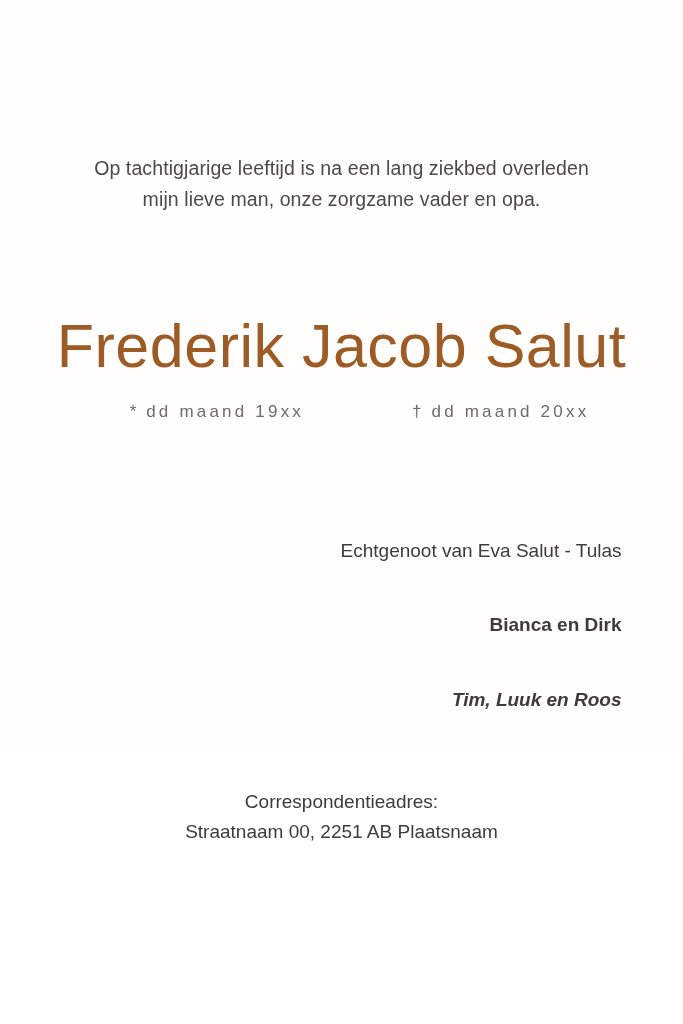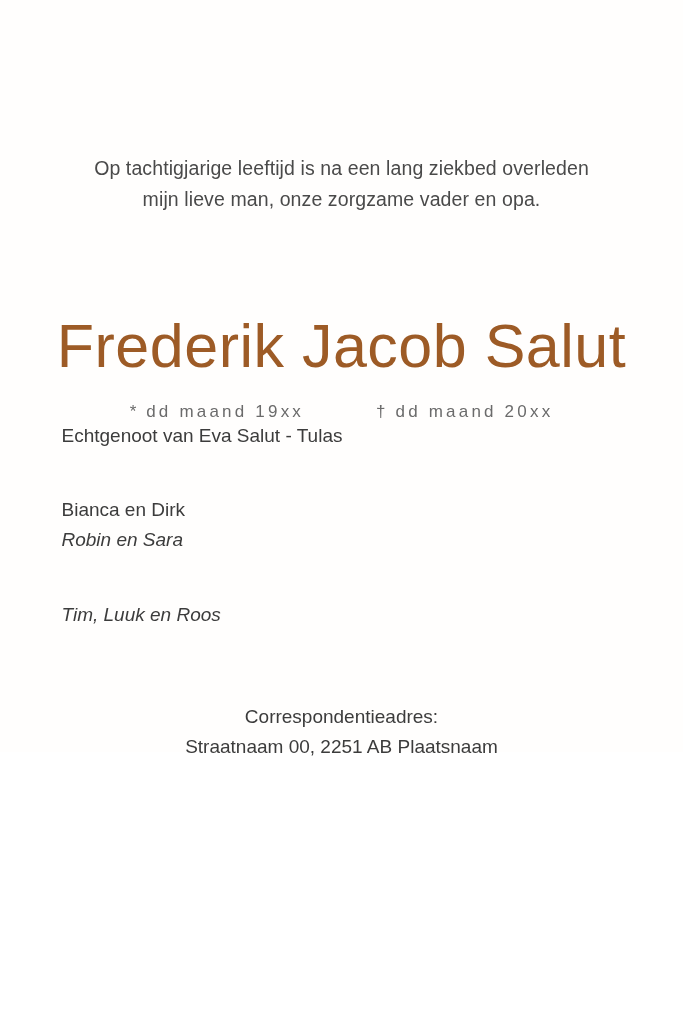--- a/index.html
+++ b/index.html
@@ -56,36 +56,39 @@
     display: flex;
     justify-content: center;
     align-items: baseline;
     gap: 72px;
     font-size: 17px;
     color: #6b6b6b;
     letter-spacing: 3.2px;
   }
   .date-item {
     white-space: nowrap;
+    margin-left: 36px;
   }
   .date-sym {
     letter-spacing: 2px;
   }
 
   .family {
+    margin-top: 115px;
     width: 560px;
-    text-align: left;
+    text-align: right;
   }
   .spouse {
     font-size: 19px;
     line-height: 28px;
     color: #3c3c3c;
   }
   .group {
     margin-top: 45px;
+    font-weight: bold;
   }
   .group-parents {
     font-size: 19px;
     line-height: 30px;
     color: #3c3c3c;
   }
   .group-children {
     font-size: 19px;
     line-height: 30px;
     color: #3c3c3c;
@@ -125,21 +128,20 @@
       <span class="date-sym">†</span>
       <span>dd maand 20xx</span>
     </div>
   </div>
 
   <div class="family">
     <div class="spouse">Echtgenoot van Eva Salut - Tulas</div>
 
     <div class="group">
       <div class="group-parents">Bianca en Dirk</div>
-      <div class="group-children">Robin en Sara</div>
     </div>
 
     <div class="group">
       <div class="group-children">Tim, Luuk en Roos</div>
     </div>
   </div>
 
   <div class="address">
     <span class="address-line">Correspondentieadres:</span>
     <span class="address-line">Straatnaam 00, 2251 AB Plaatsnaam</span>

